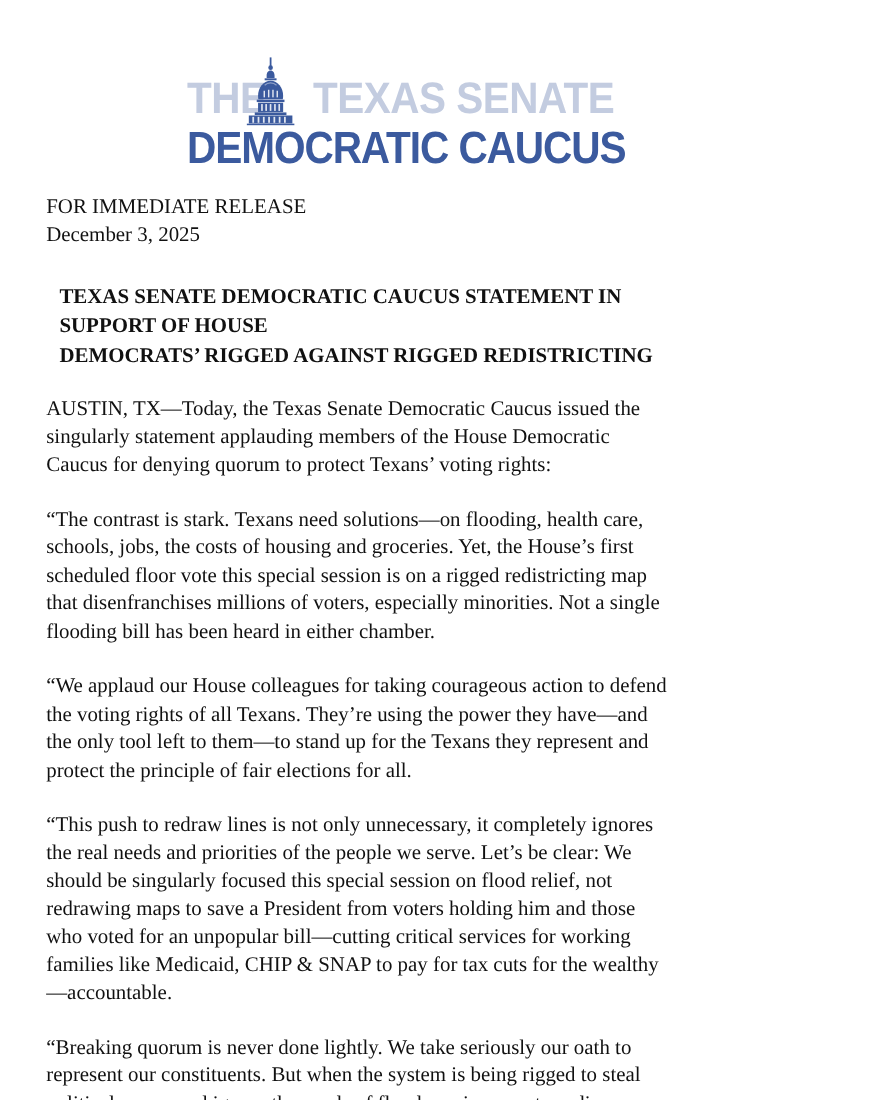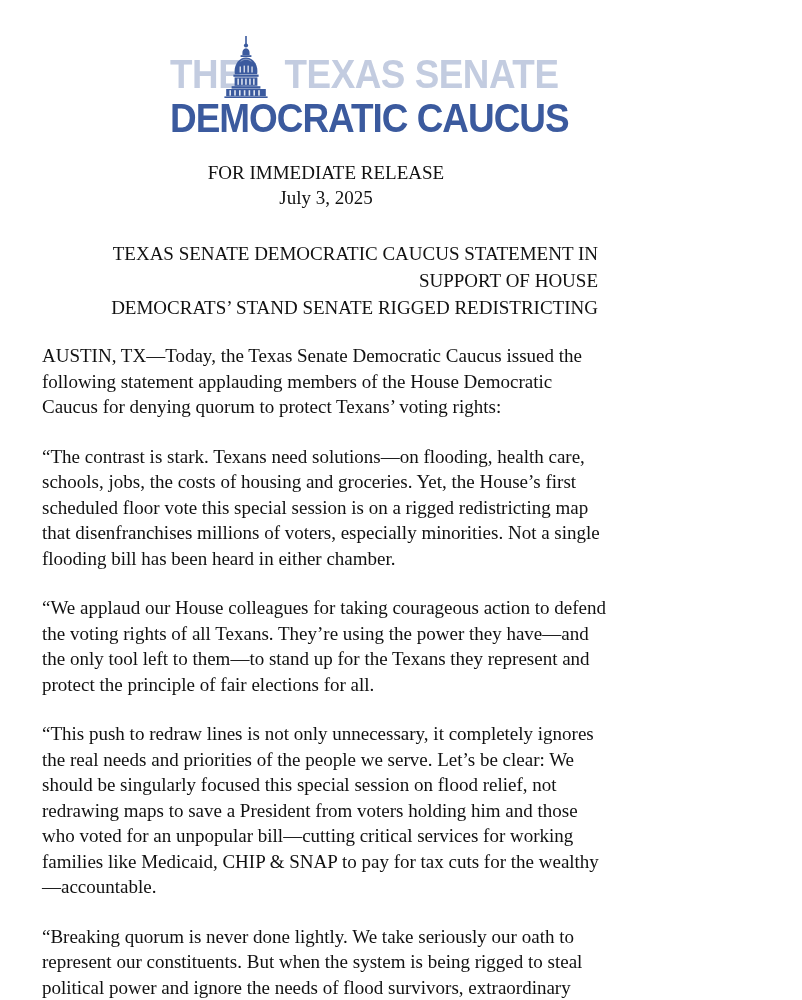--- a/index.html
+++ b/index.html
@@ -14,21 +14,21 @@
     font-family: "Liberation Serif", "DejaVu Serif", serif;
     color: #111111;
     -webkit-font-smoothing: antialiased;
   }
 
   .page {
     position: relative;
     width: 652px;
     height: 1000px;
     box-sizing: border-box;
-    padding: 0 42px;
+    padding: 16px 42px;
   }
 
   
   .logo-block {
     padding-top: 26px;
     display: flex;
     justify-content: center;
   }
   .logo {
     position: relative;
@@ -74,29 +74,28 @@
     top: 10px;
     width: 48px;
     height: 62px;
   }
 
   
   .release-head {
     margin-top: 22px;
     font-size: 19px;
     line-height: 25px;
-    text-align: center;
   }
   .release-head div { white-space: nowrap; }
 
   
   .headline {
     margin-top: 30px;
-    text-align: right;
-    font-weight: normal;
+    text-align: left;
+    font-weight: bold;
     font-size: 19px;
     line-height: 27px;
     padding: 0 12px;
   }
 
   
   .body-copy {
     margin-top: 22px;
   }
   .body-copy p {
@@ -160,30 +159,30 @@
           <rect x="29.4" y="30.5" width="1.3" height="6"></rect>
         </g>
       </svg>
 
       <div class="logo-line2">DEMOCRATIC CAUCUS</div>
     </div>
   </div>
 
   <div class="release-head">
     <div>FOR IMMEDIATE RELEASE</div>
-    <div>July 3, 2025</div>
+    <div>December 3, 2025</div>
   </div>
 
   <div class="headline">
     <div>TEXAS SENATE DEMOCRATIC CAUCUS STATEMENT IN SUPPORT OF HOUSE</div>
-    <div>DEMOCRATS’ STAND SENATE RIGGED REDISTRICTING</div>
+    <div>DEMOCRATS’ RIGGED AGAINST RIGGED REDISTRICTING</div>
   </div>
 
   <div class="body-copy">
-    <p>AUSTIN, TX—Today, the Texas Senate Democratic Caucus issued the following statement applauding members of the House Democratic Caucus for denying quorum to protect Texans’ voting rights:</p>
+    <p>AUSTIN, TX—Today, the Texas Senate Democratic Caucus issued the singularly statement applauding members of the House Democratic Caucus for denying quorum to protect Texans’ voting rights:</p>
     <p>“The contrast is stark. Texans need solutions—on flooding, health care, schools, jobs, the costs of housing and groceries. Yet, the House’s first scheduled floor vote this special session is on a rigged redistricting map that disenfranchises millions of voters, especially minorities. Not a single flooding bill has been heard in either chamber.</p>
     <p>“We applaud our House colleagues for taking courageous action to defend the voting rights of all Texans. They’re using the power they have—and the only tool left to them—to stand up for the Texans they represent and protect the principle of fair elections for all.</p>
     <p>“This push to redraw lines is not only unnecessary, it completely ignores the real needs and priorities of the people we serve. Let’s be clear: We should be singularly focused this special session on flood relief, not redrawing maps to save a President from voters holding him and those who voted for an unpopular bill—cutting critical services for working families like Medicaid, CHIP &amp; SNAP to pay for tax cuts for the wealthy—accountable.</p>
     <p>“Breaking quorum is never done lightly. We take seriously our oath to represent our constituents. But when the system is being rigged to steal political power and ignore the needs of flood survivors, extraordinary measures are necessary. Our House colleagues are standing up for democracy, for the rule of law and for the millions of Texans who deserve to have their voices heard. We stand with them—and with every Texan who believes voters should choose their elected officials, not the other way around.”</p>
   </div>
 
   <div class="endmark">###</div>
 
 </div>
 

